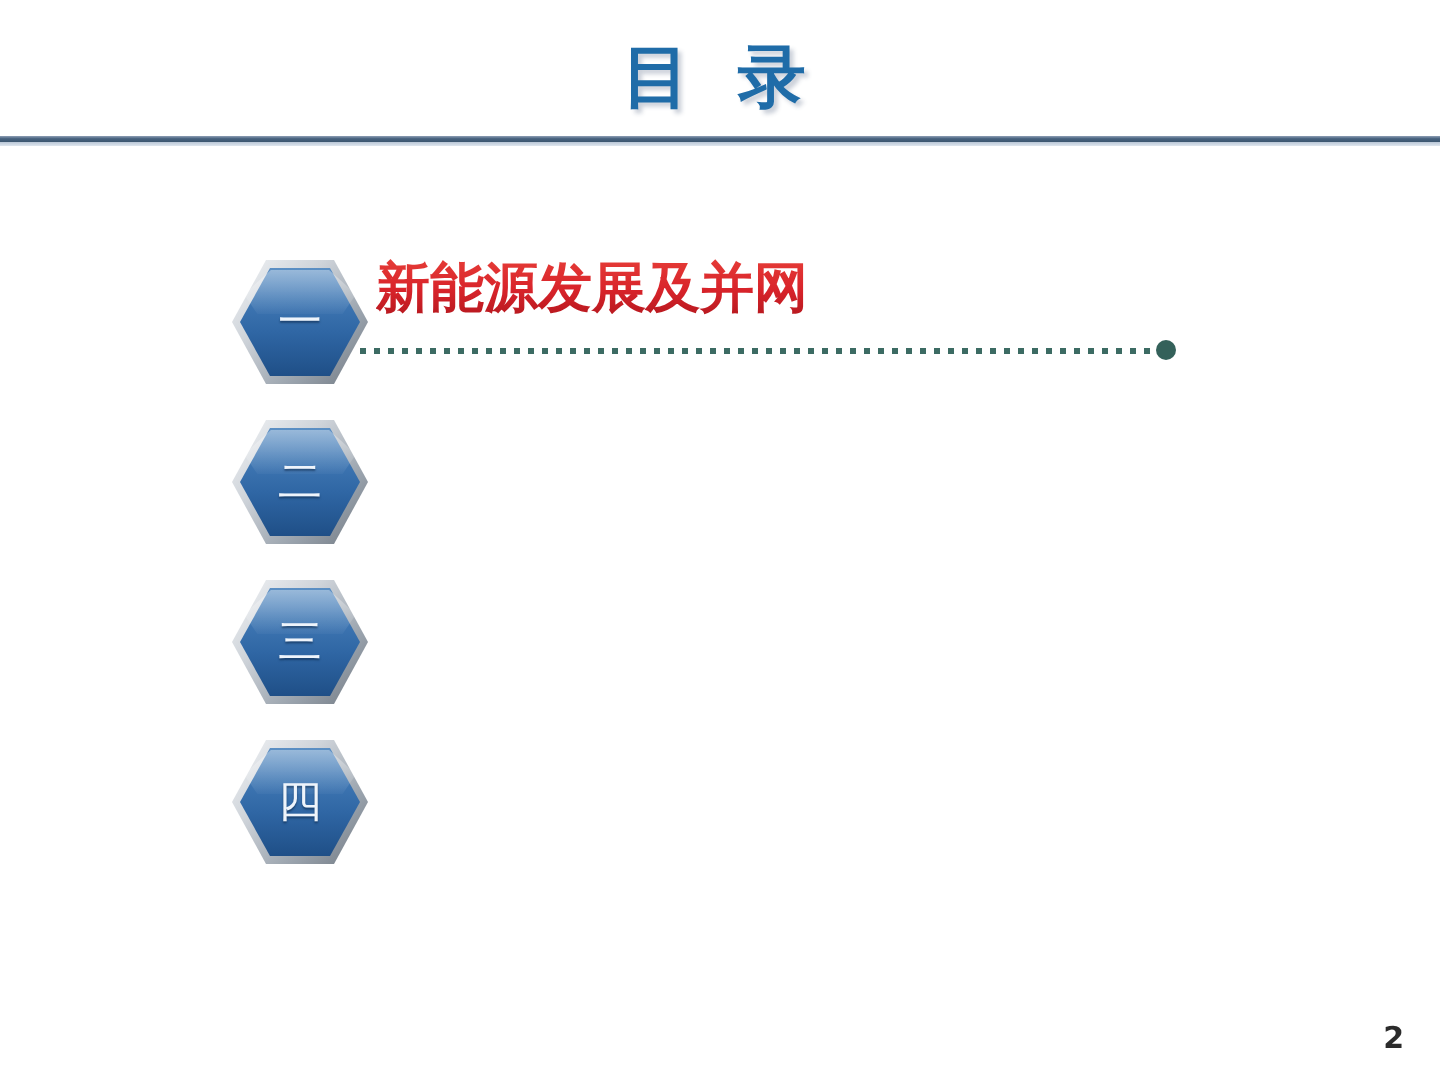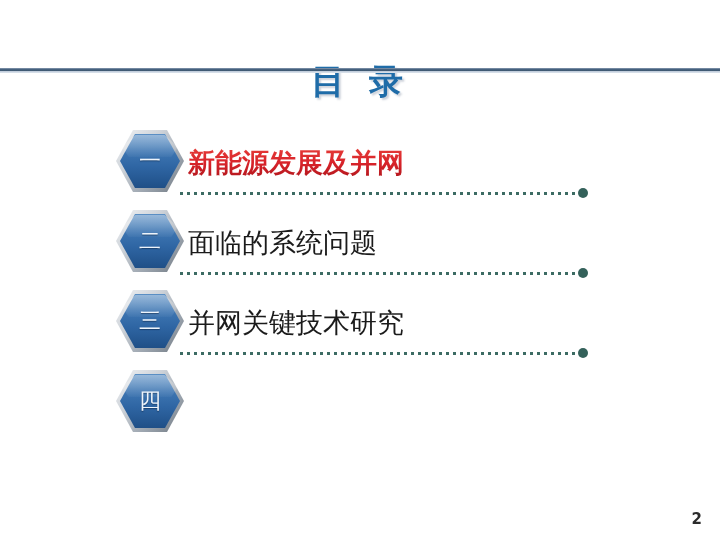--- a/index.html
+++ b/index.html
@@ -29,21 +29,20 @@
   .title {
     display: inline-block;
     font-family: "DejaVu Sans", "Liberation Sans", sans-serif;
     font-size: 34px;
     font-weight: bold;
     letter-spacing: 6px;
     color: #1F6CA8;
     text-shadow: 2px 2px 2px rgba(200,205,215,0.95),
                  1px 1px 0 rgba(255,255,255,0.9);
     line-height: 42px;
-    margin-top: 42px;
   }
 
   
   .divider {
     position: absolute;
     left: 0;
     top: 68px;
     width: 720px;
     height: 6px;
   }
@@ -124,21 +123,21 @@
     font-size: 22px;
     font-weight: normal;
     font-family: "DejaVu Sans", "Liberation Sans", sans-serif;
     text-shadow: 0 1px 1px rgba(10,35,65,0.55);
   }
 
   
   .item-body {
     position: absolute;
     left: 188px;
-    top: 22px;
+    top: 4px;
     width: 400px;
     height: 68px;
   }
   .item-label {
     position: absolute;
     left: 0;
     top: 0;
     font-family: "DejaVu Sans", "Liberation Sans", sans-serif;
     font-size: 27px;
     line-height: 38px;
@@ -221,41 +220,31 @@
 
     <div class="toc-row">
       <div class="hex-wrap">
         <div class="hex">
           <div class="hex-outer"></div>
           <div class="hex-inner"></div>
           <div class="hex-gloss"></div>
         </div>
         <div class="hex-num">二</div>
       </div>
-      <div class="item-body">
-        <div class="item-label">面临的系统问题</div>
-        <div class="leader"></div>
-        <div class="leader-dot"></div>
-      </div>
     </div>
 
     <div class="toc-row">
       <div class="hex-wrap">
         <div class="hex">
           <div class="hex-outer"></div>
           <div class="hex-inner"></div>
           <div class="hex-gloss"></div>
         </div>
         <div class="hex-num">三</div>
       </div>
-      <div class="item-body">
-        <div class="item-label">并网关键技术研究</div>
-        <div class="leader"></div>
-        <div class="leader-dot"></div>
-      </div>
     </div>
 
     <div class="toc-row">
       <div class="hex-wrap">
         <div class="hex">
           <div class="hex-outer"></div>
           <div class="hex-inner"></div>
           <div class="hex-gloss"></div>
         </div>
         <div class="hex-num">四</div>

